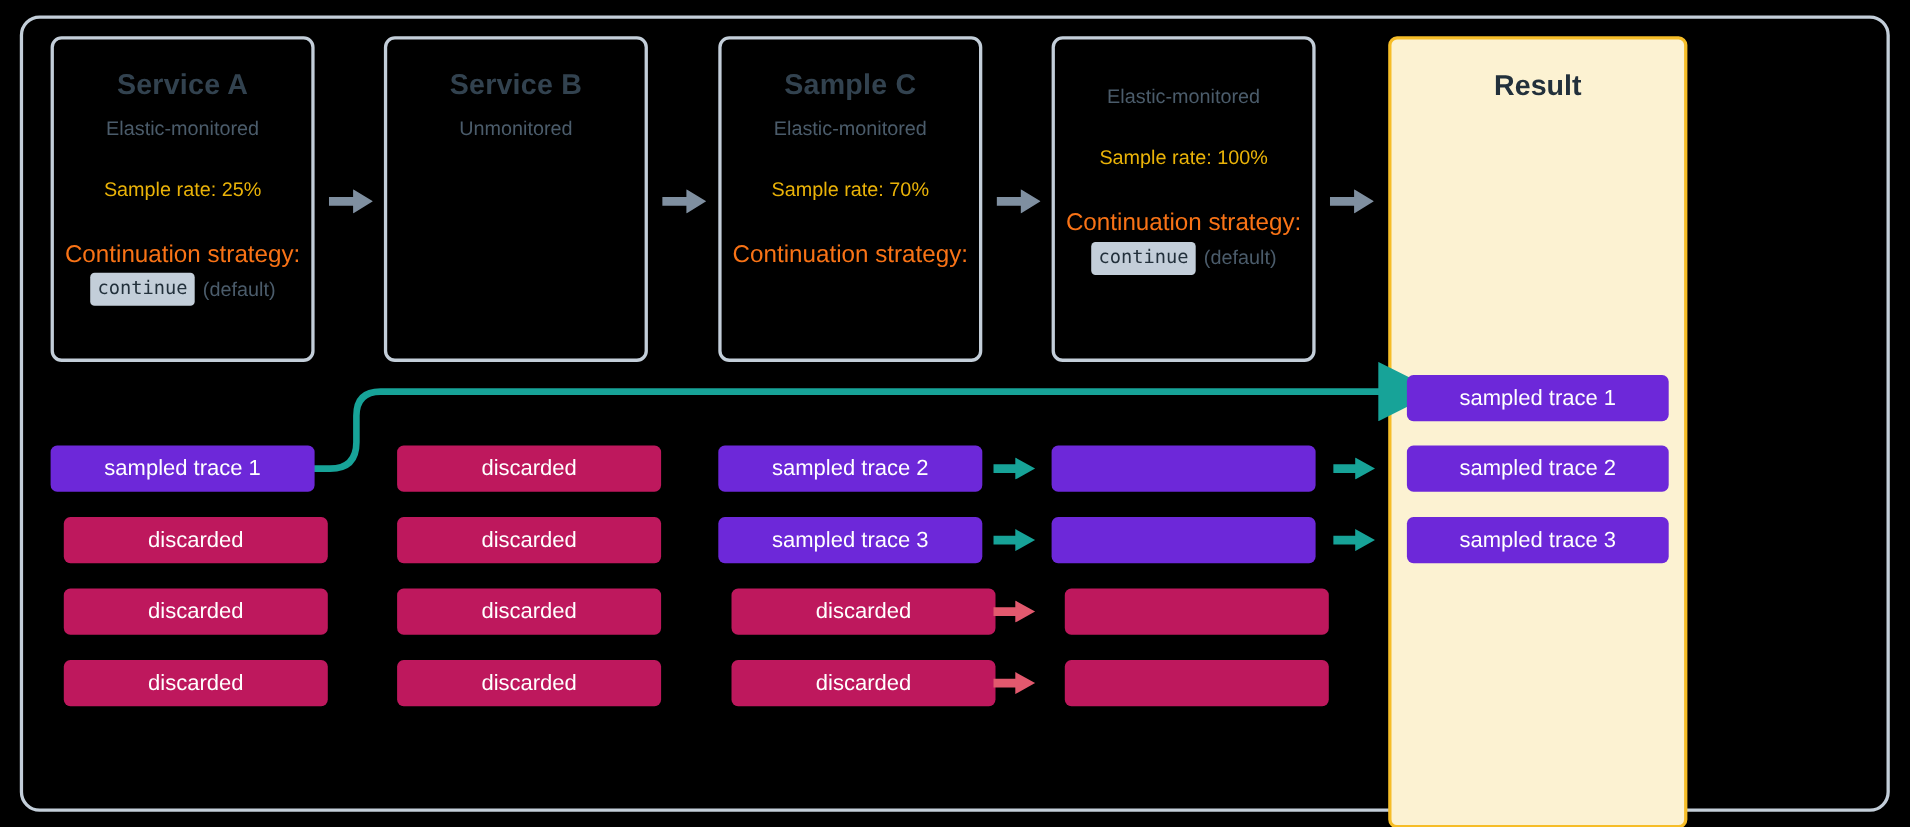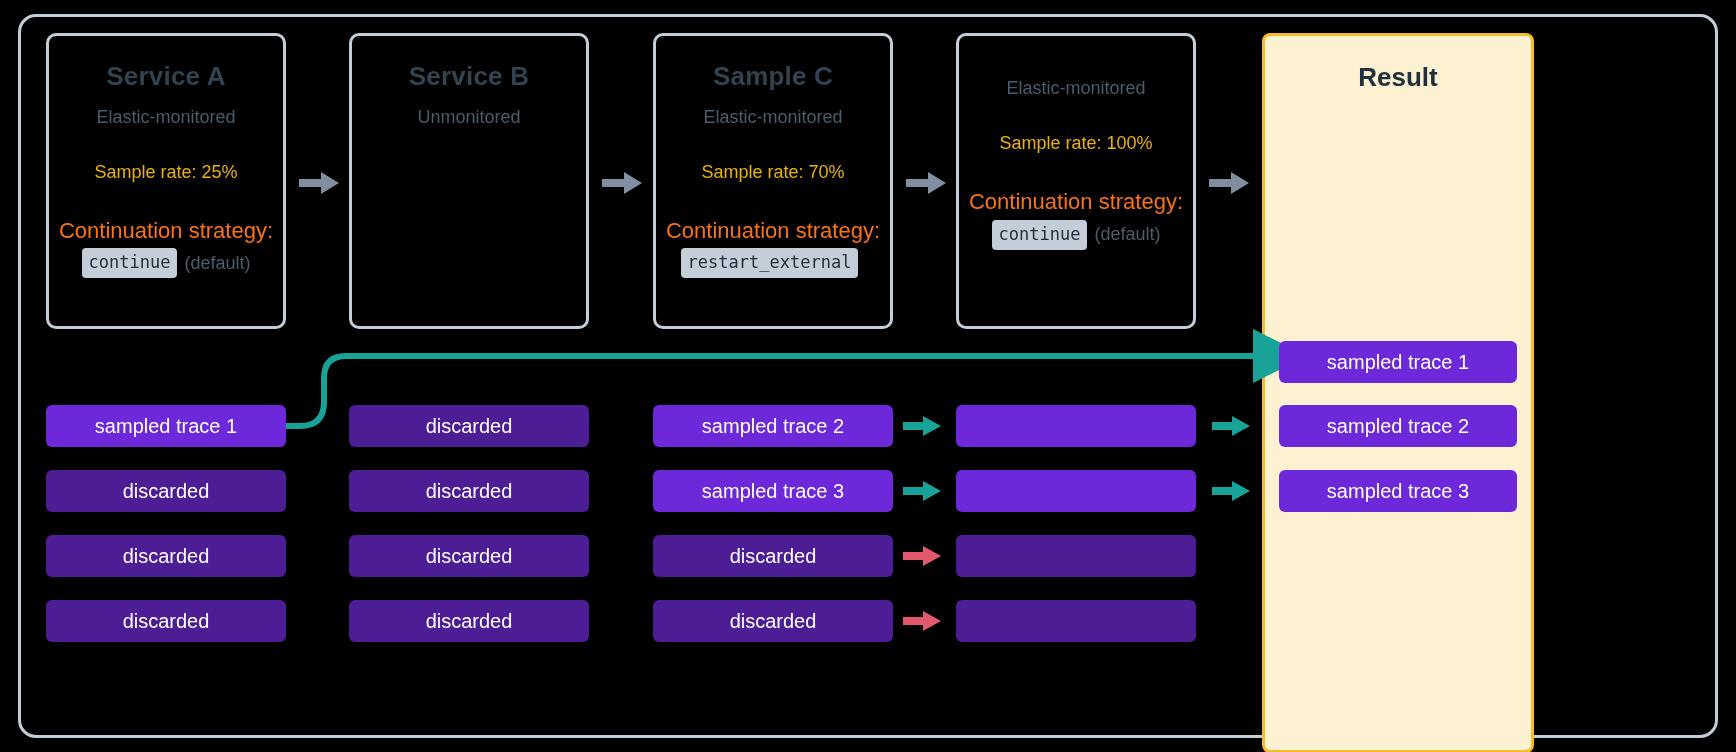--- a/index.html
+++ b/index.html
@@ -133,21 +133,21 @@
     height: 42px;
     border-radius: 6px;
     display: flex;
     align-items: center;
     justify-content: center;
     color: #ffffff;
     font-size: 20px;
     white-space: nowrap;
   }
   .trace-box.sampled { background: #6d28d9; }
-  .trace-box.discarded { background: #4c1d95; }
+  .trace-box.discarded { background: #be185d; margin-left: 12px; }
 
   
   .col-a { left: 46px;  width: 240px; }
   .col-b { left: 349px; width: 240px; }
   .col-c { left: 653px; width: 240px; }
   .col-d { left: 956px; width: 240px; }
   .col-r { left: 1279px; width: 238px; }
 
   
   .row-top { top: 341px; }
@@ -200,24 +200,20 @@
   <div class="service-card c2">
     <div class="svc-title">Service B</div>
     <div class="svc-sub">Unmonitored</div>
   </div>
 
   <div class="service-card c3">
     <div class="svc-title">Sample C</div>
     <div class="svc-sub">Elastic-monitored</div>
     <div class="svc-rate">Sample rate: 70%</div>
     <div class="svc-strategy-label">Continuation strategy:</div>
-    <div class="svc-strategy-row">
-      <span class="code-chip">restart_external</span>
-      <span class="default-note"></span>
-    </div>
   </div>
 
   <div class="service-card c4">
     <div class="svc-sub">Elastic-monitored</div>
     <div class="svc-rate">Sample rate: 100%</div>
     <div class="svc-strategy-label">Continuation strategy:</div>
     <div class="svc-strategy-row">
       <span class="code-chip">continue</span>
       <span class="default-note">(default)</span>
     </div>

